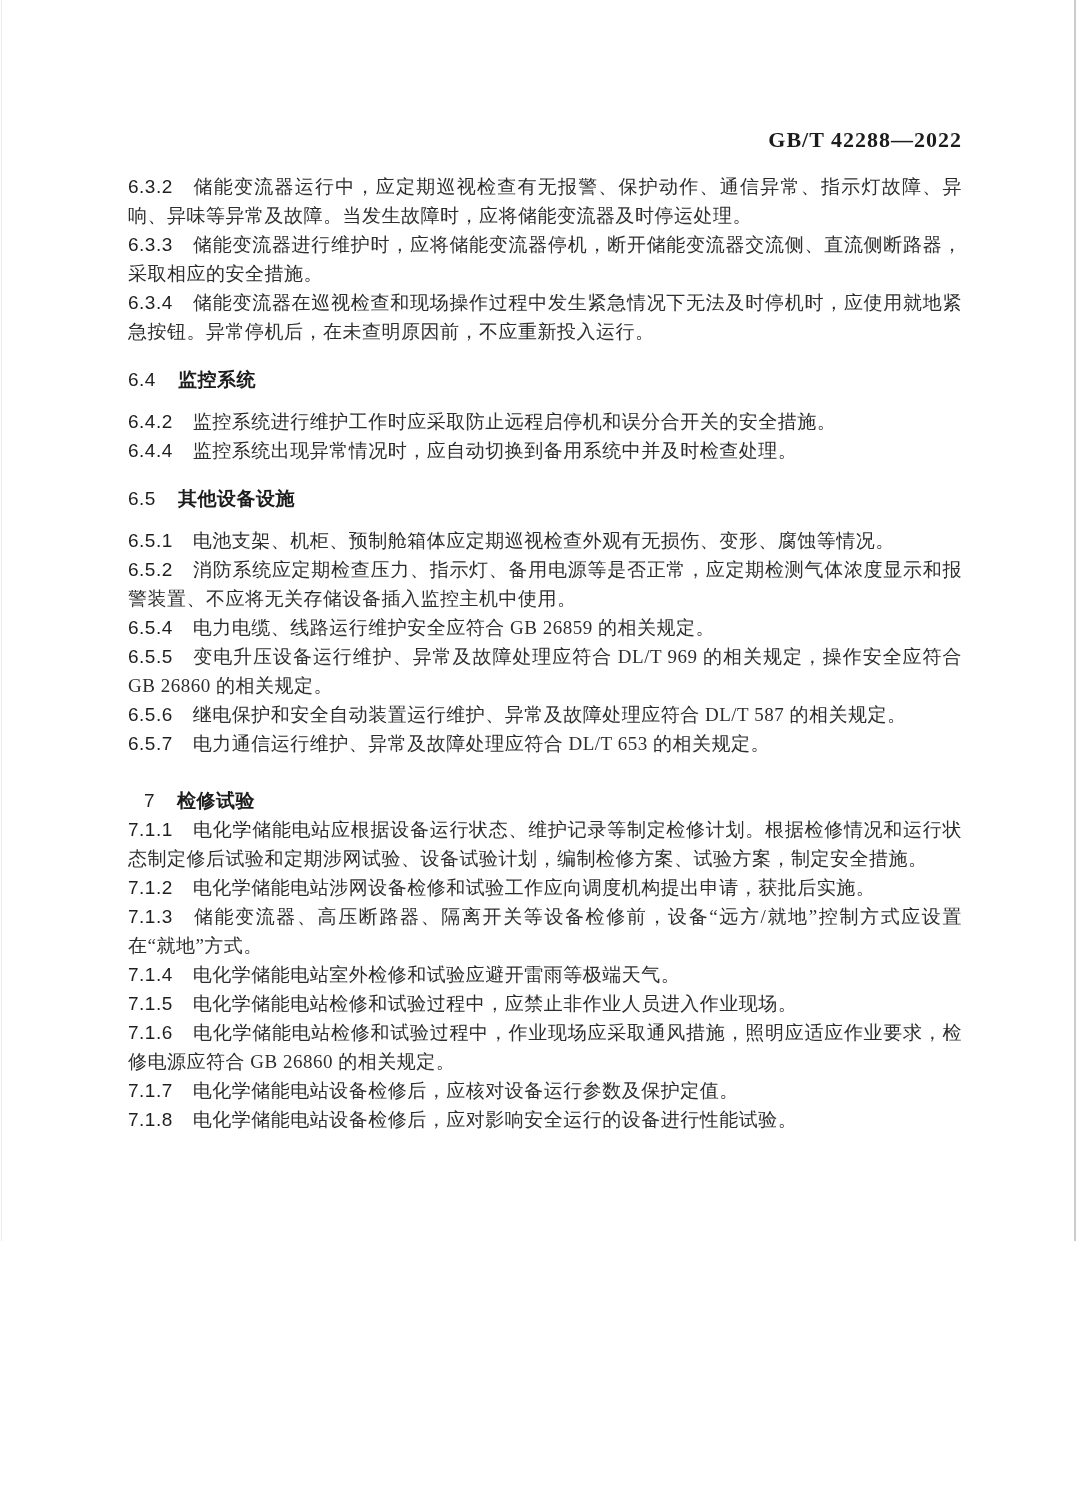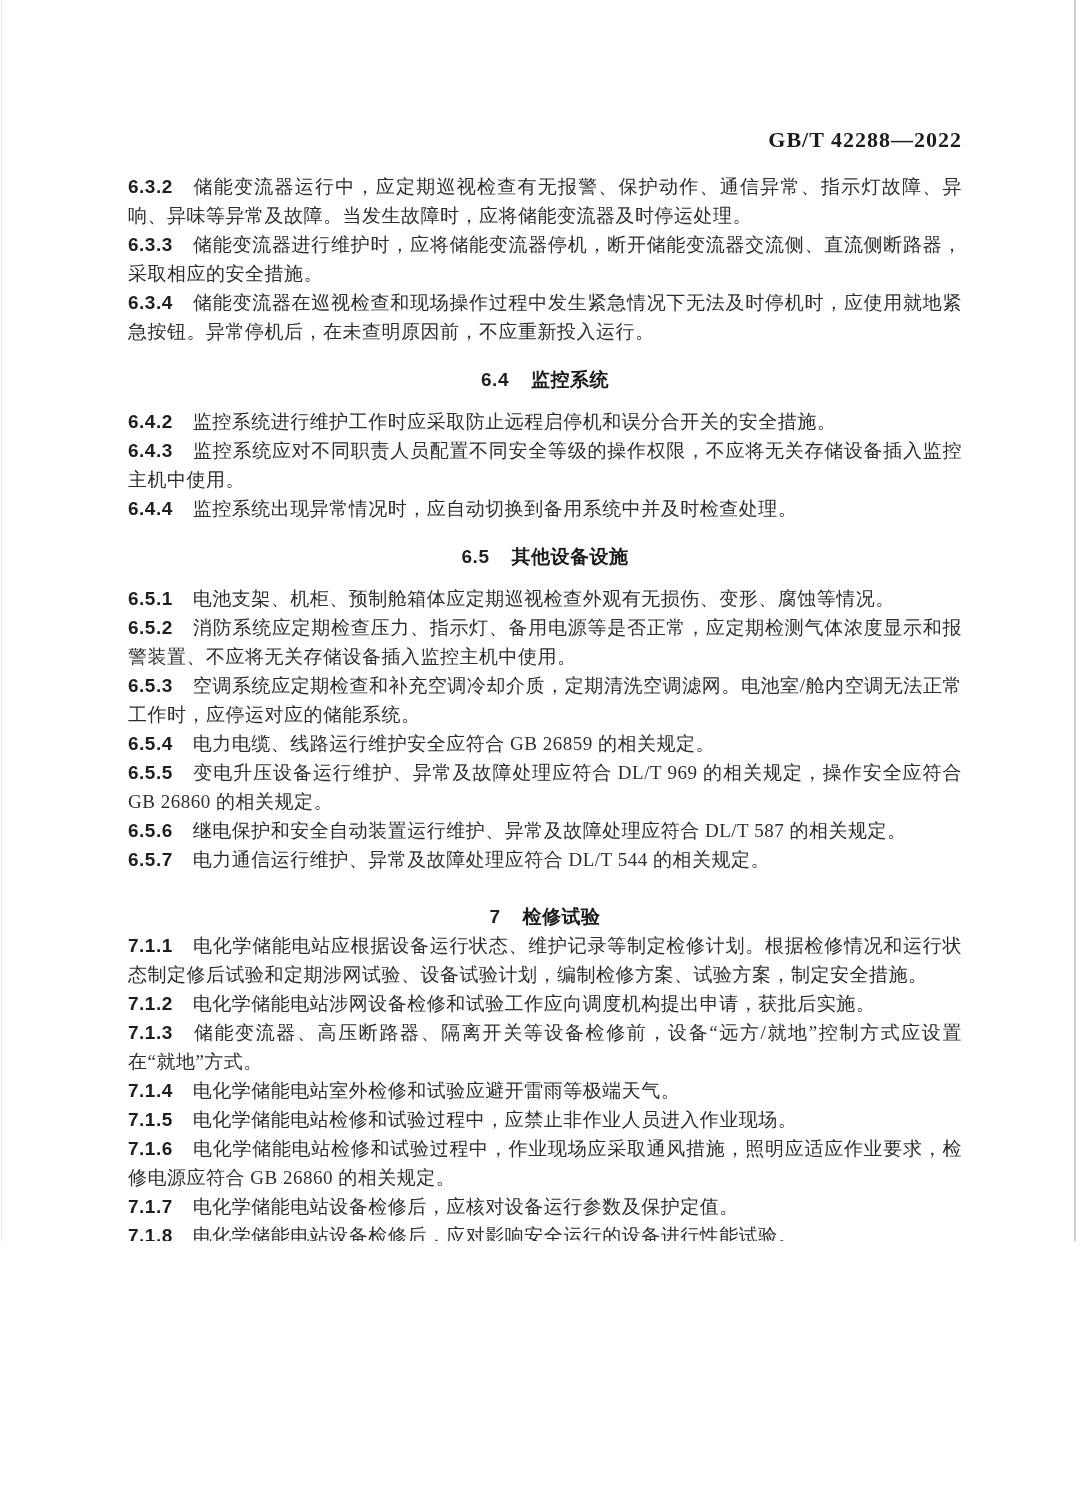--- a/index.html
+++ b/index.html
@@ -51,30 +51,30 @@
     font-size: 19px;
     line-height: 29px;
     letter-spacing: 0.5px;
   }
   .content p {
     margin: 0;
     text-align: justify;
   }
   .content p .num {
     font-family: "Liberation Sans", "DejaVu Sans", sans-serif;
-    font-weight: bold;
+    font-weight: normal;
     color: #1f1f1f;
     margin-right: 20px;
   }
   .content p.section,
   .content p.chapter {
     font-family: "Liberation Sans", "DejaVu Sans", sans-serif;
     font-weight: bold;
     color: #1c1c1c;
-    text-align: center;
+    text-align: left;
   }
   .content p.section { margin: 19px 0 13px; }
   .content p.chapter { margin: 28px 16px 0; }
   .content p.section .num,
   .content p.chapter .num { margin-right: 22px; }
   .page-number {
     position: absolute;
     left: 924px;
     top: 1400px;
     font-family: "Liberation Serif", "DejaVu Serif", serif;
@@ -97,39 +97,37 @@
 
   <p class="clause"><span class="num">6.3.3</span><span class="txt">储能变流器进行维护时，应将储能变流器停机，断开储能变流器交流侧、直流侧断路器，采取相应的安全措施。</span></p>
 
   <p class="clause"><span class="num">6.3.4</span><span class="txt">储能变流器在巡视检查和现场操作过程中发生紧急情况下无法及时停机时，应使用就地紧急按钮。异常停机后，在未查明原因前，不应重新投入运行。</span></p>
 
   <p class="section"><span class="num">6.4</span><span class="txt">监控系统</span></p>
 
 
   <p class="clause"><span class="num">6.4.2</span><span class="txt">监控系统进行维护工作时应采取防止远程启停机和误分合开关的安全措施。</span></p>
 
-  <p class="clause"><span class="num">6.4.3</span><span class="txt">监控系统应对不同职责人员配置不同安全等级的操作权限，不应将无关存储设备插入监控主机中使用。</span></p>
 
   <p class="clause"><span class="num">6.4.4</span><span class="txt">监控系统出现异常情况时，应自动切换到备用系统中并及时检查处理。</span></p>
 
   <p class="section"><span class="num">6.5</span><span class="txt">其他设备设施</span></p>
 
   <p class="clause"><span class="num">6.5.1</span><span class="txt">电池支架、机柜、预制舱箱体应定期巡视检查外观有无损伤、变形、腐蚀等情况。</span></p>
 
   <p class="clause"><span class="num">6.5.2</span><span class="txt">消防系统应定期检查压力、指示灯、备用电源等是否正常，应定期检测气体浓度显示和报警装置、不应将无关存储设备插入监控主机中使用。</span></p>
 
-  <p class="clause"><span class="num">6.5.3</span><span class="txt">空调系统应定期检查和补充空调冷却介质，定期清洗空调滤网。电池室/舱内空调无法正常工作时，应停运对应的储能系统。</span></p>
 
   <p class="clause"><span class="num">6.5.4</span><span class="txt">电力电缆、线路运行维护安全应符合 GB 26859 的相关规定。</span></p>
 
   <p class="clause"><span class="num">6.5.5</span><span class="txt">变电升压设备运行维护、异常及故障处理应符合 DL/T 969 的相关规定，操作安全应符合 GB 26860 的相关规定。</span></p>
 
   <p class="clause"><span class="num">6.5.6</span><span class="txt">继电保护和安全自动装置运行维护、异常及故障处理应符合 DL/T 587 的相关规定。</span></p>
 
-  <p class="clause"><span class="num">6.5.7</span><span class="txt">电力通信运行维护、异常及故障处理应符合 DL/T 544 的相关规定。</span></p>
+  <p class="clause"><span class="num">6.5.7</span><span class="txt">电力通信运行维护、异常及故障处理应符合 DL/T 653 的相关规定。</span></p>
 
 
   <p class="chapter"><span class="num">7</span><span class="txt">检修试验</span></p>
 
 
   <p class="clause"><span class="num">7.1.1</span><span class="txt">电化学储能电站应根据设备运行状态、维护记录等制定检修计划。根据检修情况和运行状态制定修后试验和定期涉网试验、设备试验计划，编制检修方案、试验方案，制定安全措施。</span></p>
 
   <p class="clause"><span class="num">7.1.2</span><span class="txt">电化学储能电站涉网设备检修和试验工作应向调度机构提出申请，获批后实施。</span></p>
 
   <p class="clause"><span class="num">7.1.3</span><span class="txt">储能变流器、高压断路器、隔离开关等设备检修前，设备“远方/就地”控制方式应设置在“就地”方式。</span></p>

